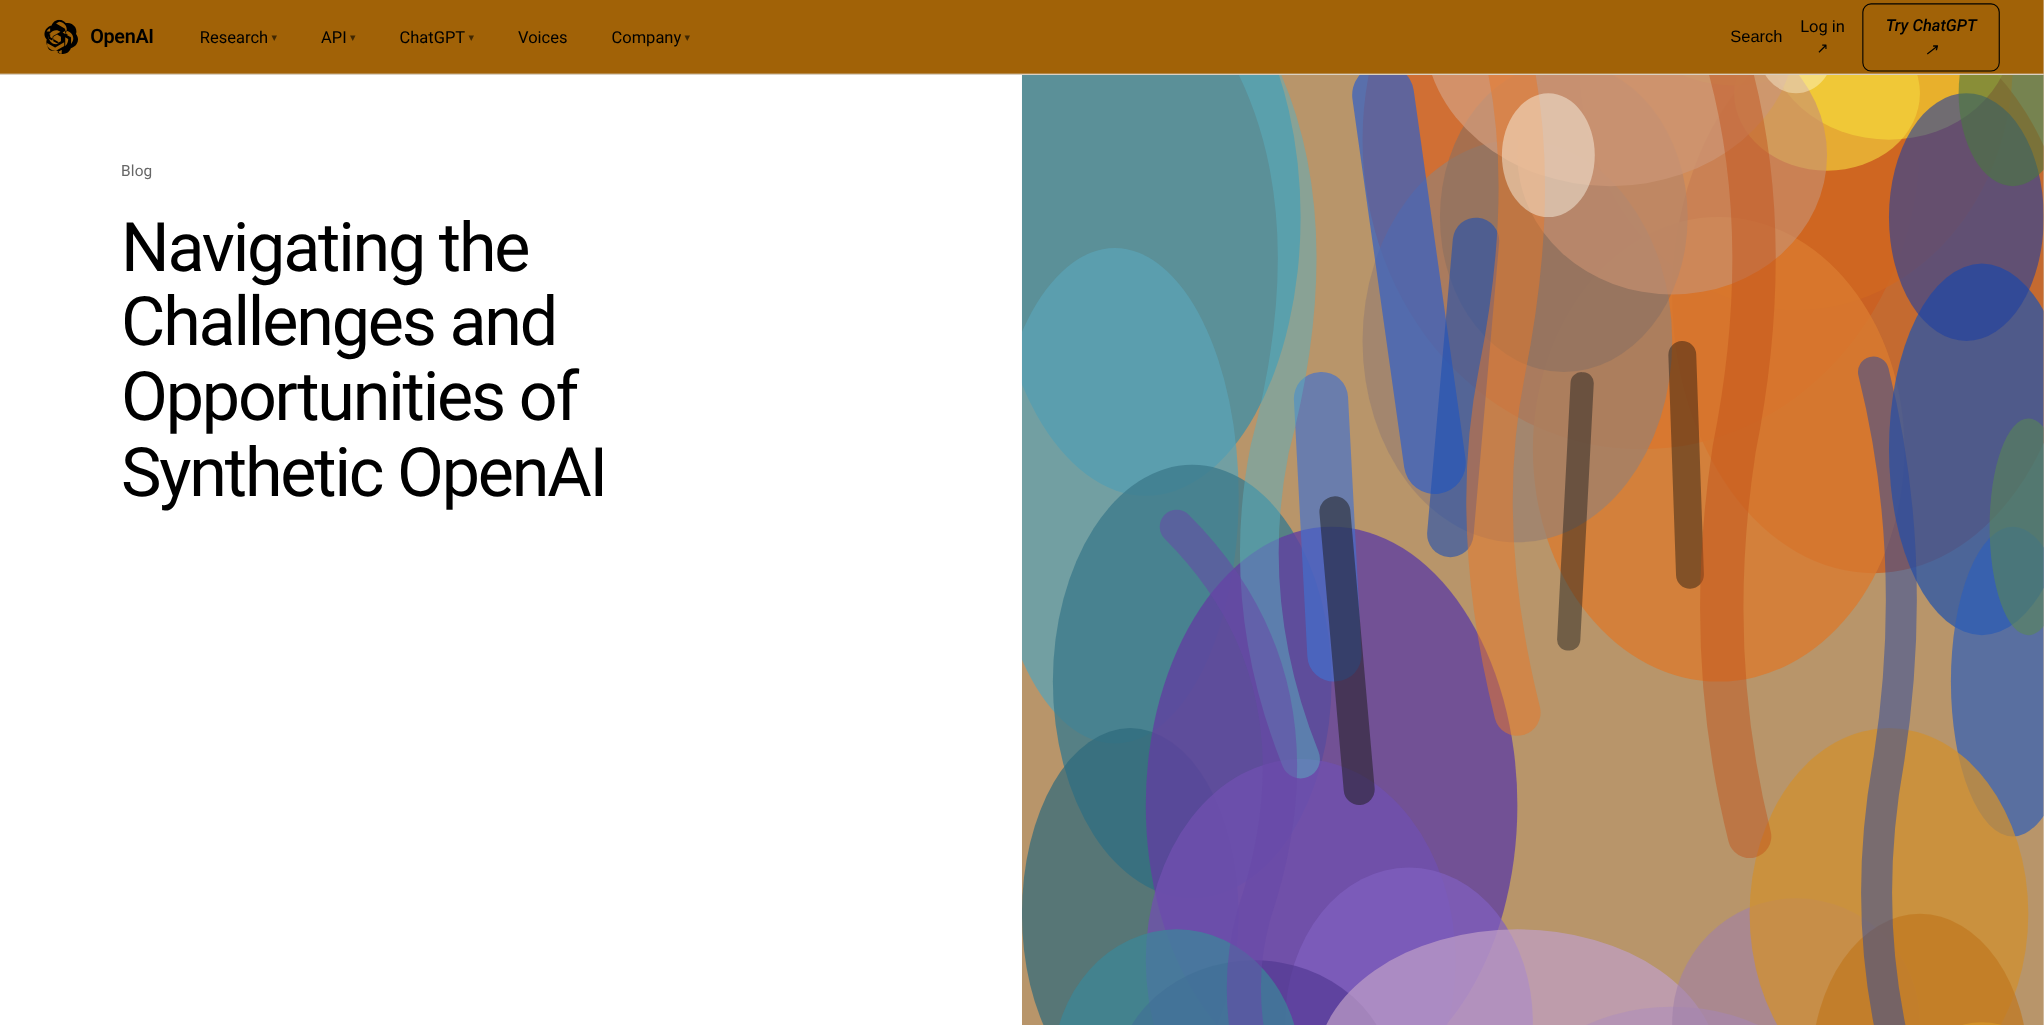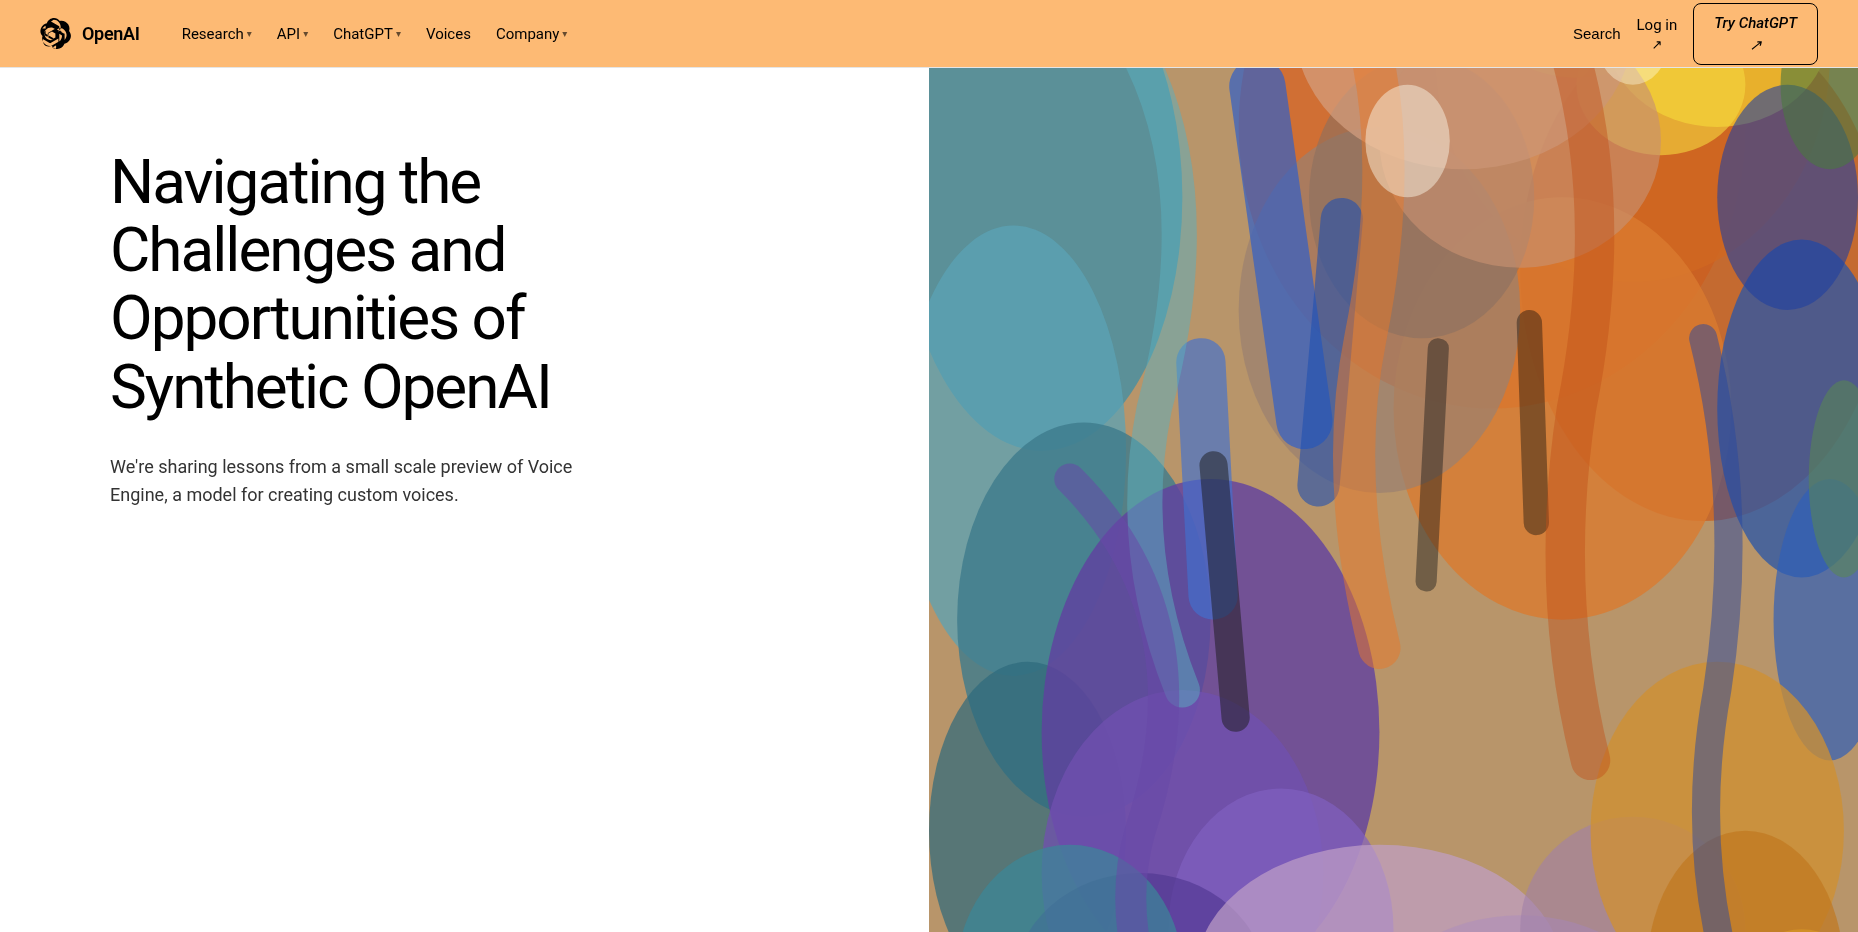--- a/index.html
+++ b/index.html
@@ -14,21 +14,21 @@
     
     nav {
       display: flex;
       align-items: center;
       justify-content: space-between;
       padding: 0 40px;
       height: 68px;
       border-bottom: 1px solid #e5e5e5;
       position: sticky;
       top: 0;
-      background: #fdba74;
+      background: #a16207;
       z-index: 100;
     }
 
     .nav-left {
       display: flex;
       align-items: center;
       gap: 32px;
     }
 
     .logo-wrap {
@@ -46,21 +46,21 @@
 
     .logo-text {
       font-size: 18px;
       font-weight: 600;
       letter-spacing: -0.3px;
     }
 
     .nav-links {
       display: flex;
       align-items: center;
-      gap: 5px;
+      gap: 20px;
       list-style: none;
     }
 
     .nav-links li a {
       display: flex;
       align-items: center;
       gap: 3px;
       text-decoration: none;
       color: #000;
       font-size: 15px;
@@ -242,22 +242,22 @@
 
     <a href="#" class="btn-try">
       <span>Try ChatGPT</span>
       <span>↗</span>
     </a>
   </div>
 </nav>
 
 <section class="main-content">
   <div class="text-side">
+    <p class="blog-label">Blog</p>
     <h1 class="headline">Navigating the Challenges and Opportunities of Synthetic OpenAI</h1>
-    <p class="subtext">We're sharing lessons from a small scale preview of Voice Engine, a model for creating custom voices.</p>
   </div>
 
   <div class="image-side">
     <div class="painting-canvas">
 
       <svg class="painting-svg" viewBox="0 0 660 830" preserveAspectRatio="xMidYMid slice" xmlns="http://www.w3.org/2000/svg">
 
         <rect width="660" height="830" fill="#b8956a"></rect>
 
         <ellipse cx="80" cy="200" rx="100" ry="180" fill="#4a8fa0" opacity="0.85"></ellipse>

